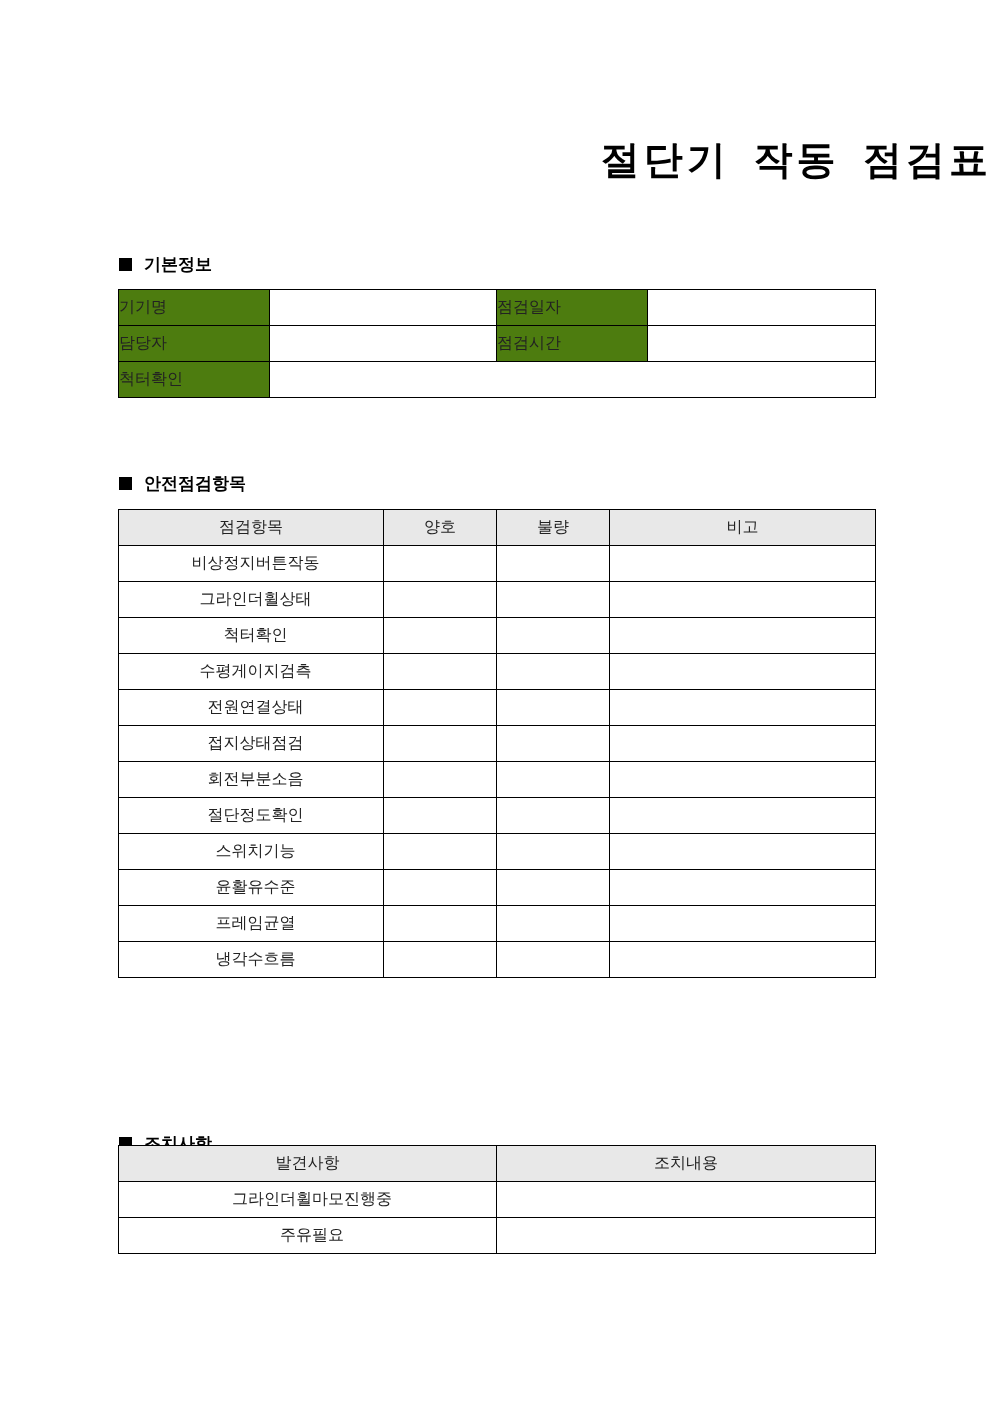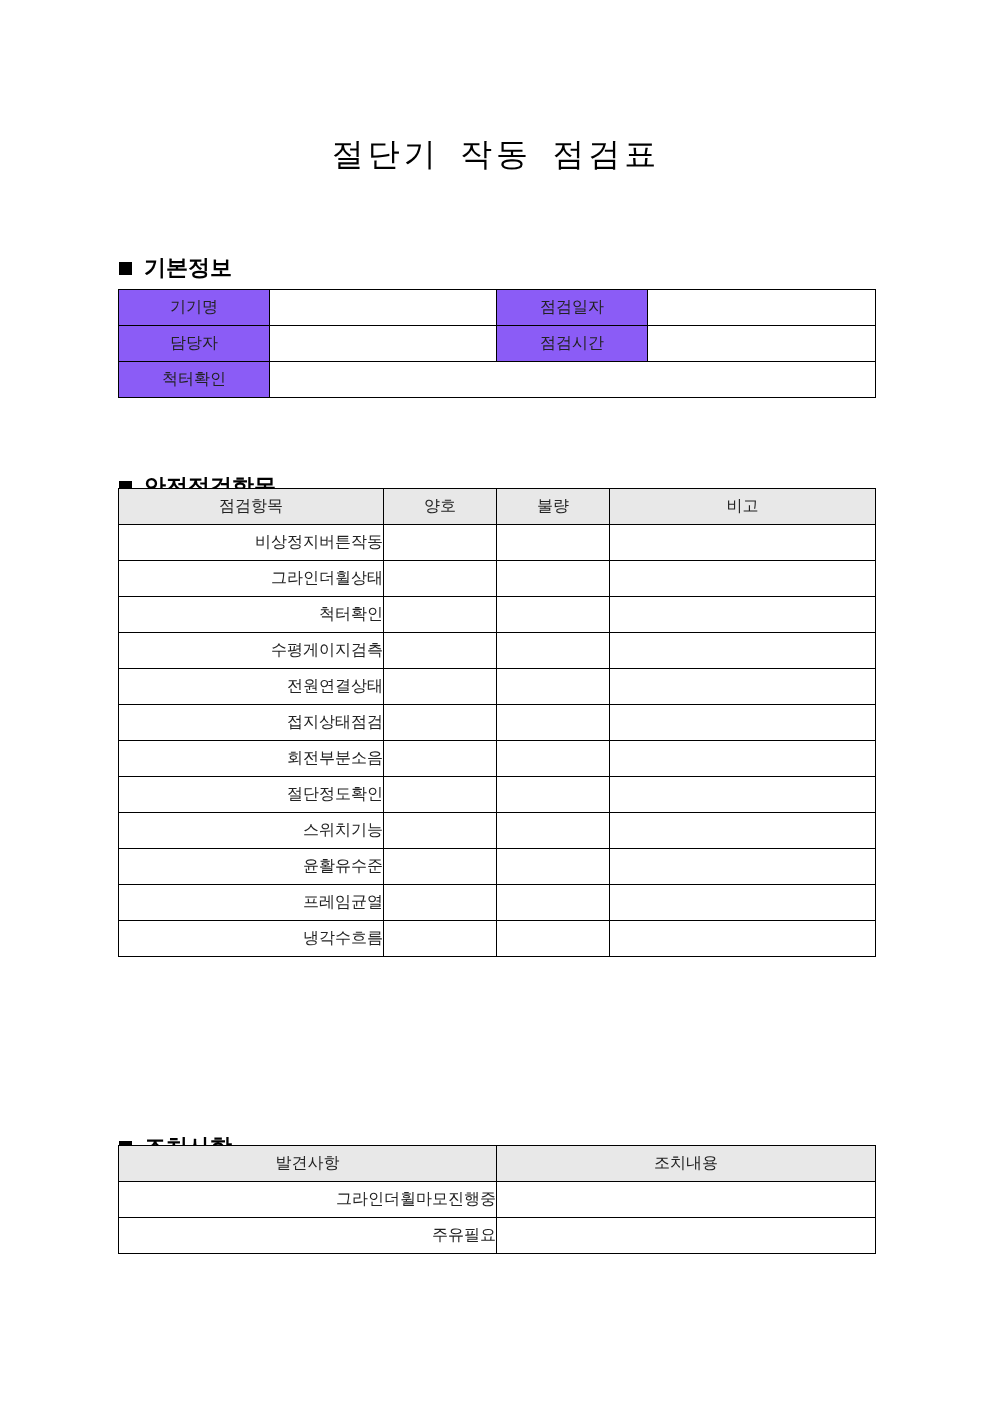--- a/index.html
+++ b/index.html
@@ -2,41 +2,41 @@
 <html><head>
 <meta charset="utf-8">
 <style>
   html, body { margin: 0; padding: 0; background: #ffffff; }
   body {
     width: 992px; height: 1403px; position: relative; overflow: hidden;
     font-family: "DejaVu Sans", "Liberation Sans", sans-serif; color: #000;
   }
   .title {
     position: absolute; left: 0; width: 992px; top: 133px;
-    text-align: center; font-size: 32px; font-weight: normal; letter-spacing: 4px;
+    text-align: right; font-size: 39px; font-weight: bold; letter-spacing: 4px;
     word-spacing: 6px;
   }
   .section-heading {
-    position: absolute; left: 119px; font-size: 22px; font-weight: bold;
+    position: absolute; left: 119px; font-size: 17px; font-weight: bold;
     display: flex; align-items: center;
   }
   .section-heading .sq {
     display: inline-block; width: 13px; height: 13px; background: #000; margin-right: 12px;
   }
   table.grid {
     position: absolute; left: 118px; width: 757px; border-collapse: collapse;
     table-layout: fixed; font-size: 16px;
   }
   table.grid td, table.grid th {
     border: 1.5px solid #000; height: 36px; padding: 0; font-weight: normal;
     box-sizing: border-box;
   }
-  .lbl { background: #8b5cf6; text-align: center; color: #222; }
+  .lbl { background: #4d7c0f; text-align: left; color: #222; }
   .hd { background: #e8e8e8; text-align: center; color: #222; }
-  .item { text-align: right; padding-left: 9px !important; color: #222; }
+  .item { text-align: center; padding-left: 9px !important; color: #222; }
   .blank { background: #fff; }
 </style>
 </head>
 <body>
 
 <div class="title">절단기 작동 점검표</div>
 
 <div class="section-heading" style="top:253px;">
   <span class="sq"></span>
   <span>기본정보</span>
@@ -65,21 +65,21 @@
     <td class="lbl">척터확인</td>
     <td class="blank" colspan="3"></td>
   </tr>
 </tbody>
   </table>
 
 <div class="section-heading" style="top:472px;justify-content:space-between;">
   <span class="sq"></span>
   <span>안전점검항목</span>
 </div>
-<table class="grid" style="top:488px;padding-left:28px;">
+<table class="grid" style="top:509px;padding-left:28px;">
   <colgroup>
       <col style="width:265px">
       <col style="width:113px">
       <col style="width:113px">
       <col style="width:266px">
     </colgroup>
   <tbody>
       <tr>
     <th class="hd">점검항목</th>
     <th class="hd">양호</th>

